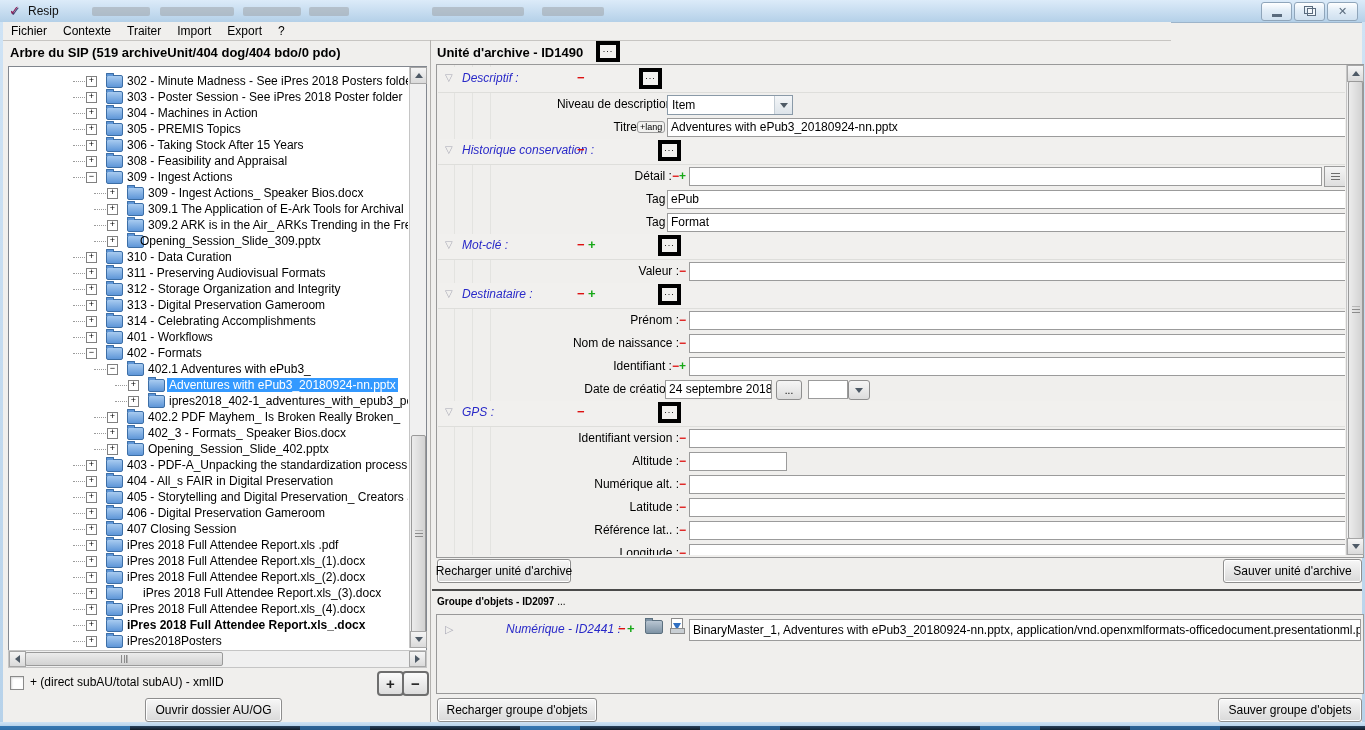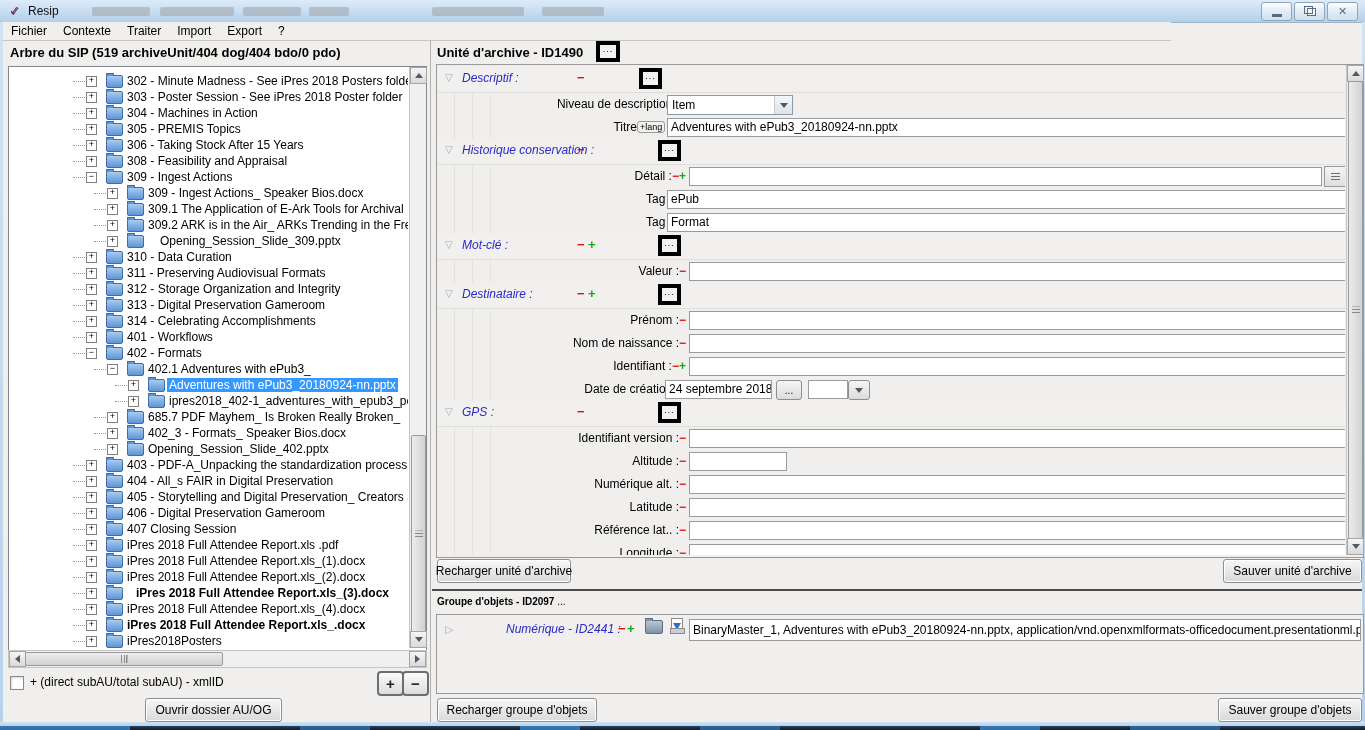--- a/index.html
+++ b/index.html
@@ -223,21 +223,21 @@
         <div class="trow" style="top: 150px;">
           <span class="dots" style="left: 84px;"></span>
           <span class="exp" style="left: 97px;">+</span>
           <span class="fold" style="left: 117px;"></span>
           <span class="tlabel" style="left: 136px;">309.2 ARK is in the Air_ ARKs Trending in the French-s</span>
         </div>
         <div class="trow" style="top: 166px;">
           <span class="dots" style="left: 84px;"></span>
           <span class="exp" style="left: 97px;">+</span>
           <span class="fold" style="left: 117px;"></span>
-          <span class="tlabel" style="left: 148px; text-align: right;">Opening_Session_Slide_309.pptx</span>
+          <span class="tlabel" style="left: 128px; text-align: right;">Opening_Session_Slide_309.pptx</span>
         </div>
         <div class="trow" style="top: 182px;">
           <span class="dots" style="left: 63px;"></span>
           <span class="exp" style="left: 76px;">+</span>
           <span class="fold" style="left: 96px;"></span>
           <span class="tlabel" style="left: 115px;">310 - Data Curation</span>
         </div>
         <div class="trow" style="top: 198px;">
           <span class="dots" style="left: 63px;"></span>
           <span class="exp" style="left: 76px;">+</span>
@@ -289,21 +289,21 @@
         <div class="trow" style="top: 326px;">
           <span class="dots" style="left: 105px;"></span>
           <span class="exp" style="left: 118px;">+</span>
           <span class="fold" style="left: 138px;"></span>
           <span class="tlabel" style="left: 157px;">ipres2018_402-1_adventures_with_epub3_pennoc</span>
         </div>
         <div class="trow" style="top: 342px;">
           <span class="dots" style="left: 84px;"></span>
           <span class="exp" style="left: 97px;">+</span>
           <span class="fold" style="left: 117px;"></span>
-          <span class="tlabel" style="left: 136px;">685.7 PDF Mayhem_ Is Broken Really Broken_</span>
+          <span class="tlabel" style="left: 136px;">402.2 PDF Mayhem_ Is Broken Really Broken_</span>
         </div>
         <div class="trow" style="top: 358px;">
           <span class="dots" style="left: 84px;"></span>
           <span class="exp" style="left: 97px;">+</span>
           <span class="fold" style="left: 117px;"></span>
           <span class="tlabel" style="left: 136px;">402_3 - Formats_ Speaker Bios.docx</span>
         </div>
         <div class="trow" style="top: 374px;">
           <span class="dots" style="left: 84px;"></span>
           <span class="exp" style="left: 97px;">+</span>
@@ -355,21 +355,21 @@
         <div class="trow" style="top: 502px;">
           <span class="dots" style="left: 63px;"></span>
           <span class="exp" style="left: 76px;">+</span>
           <span class="fold" style="left: 96px;"></span>
           <span class="tlabel" style="left: 115px;">iPres 2018 Full Attendee Report.xls_(2).docx</span>
         </div>
         <div class="trow" style="top: 518px;">
           <span class="dots" style="left: 63px;"></span>
           <span class="exp" style="left: 76px;">+</span>
           <span class="fold" style="left: 96px;"></span>
-          <span class="tlabel" style="left: 124px; font-weight: bold;">iPres 2018 Full Attendee Report.xls_(3).docx</span>
+          <span class="tlabel" style="left: 131px;">iPres 2018 Full Attendee Report.xls_(3).docx</span>
         </div>
         <div class="trow" style="top: 534px;">
           <span class="dots" style="left: 63px;"></span>
           <span class="exp" style="left: 76px;">+</span>
           <span class="fold" style="left: 96px;"></span>
           <span class="tlabel" style="left: 115px;">iPres 2018 Full Attendee Report.xls_(4).docx</span>
         </div>
         <div class="trow" style="top: 550px;">
           <span class="dots" style="left: 63px;"></span>
           <span class="exp" style="left: 76px;">+</span>

